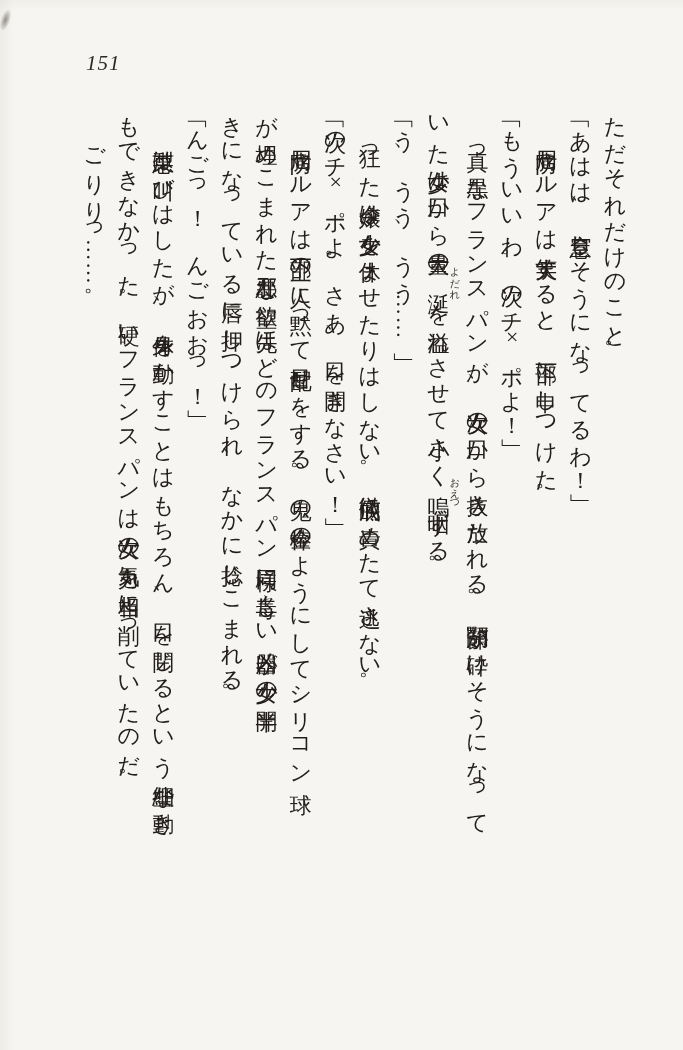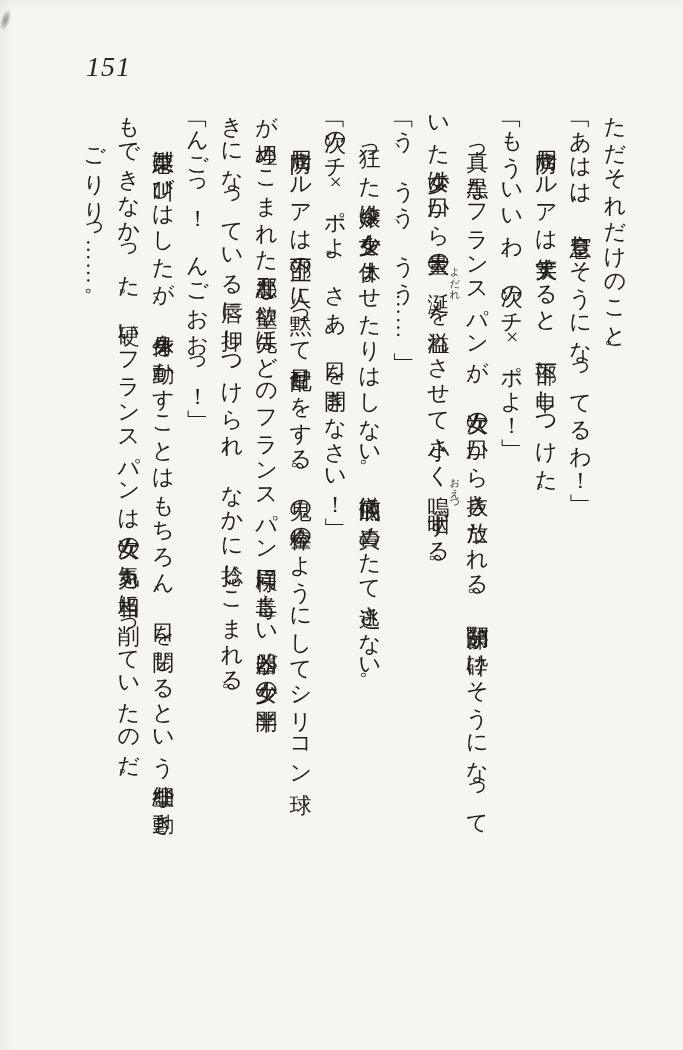--- a/index.html
+++ b/index.html
@@ -29,21 +29,21 @@
     width: 9px;
     height: 22px;
     background: radial-gradient(ellipse at center, rgba(70,62,52,0.55) 0%, rgba(70,62,52,0.15) 55%, rgba(70,62,52,0) 75%);
     border-radius: 50%;
     transform: rotate(18deg);
   }
   .page-number {
     position: absolute;
     top: 51px;
     left: 86px;
-    font-size: 28px;
+    font-size: 21px;
     font-style: italic;
     letter-spacing: 1px;
     color: #2b2824;
   }
   .text-block {
     position: absolute;
     top: 101px;
     right: 51px;
     height: 900px;
     writing-mode: vertical-rl;

